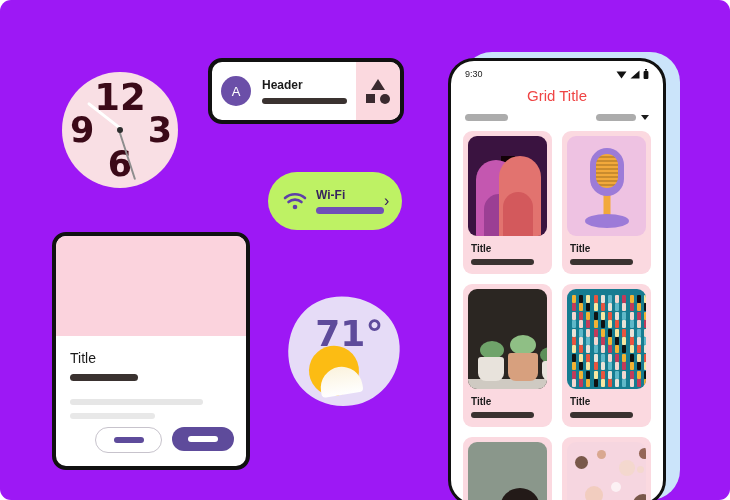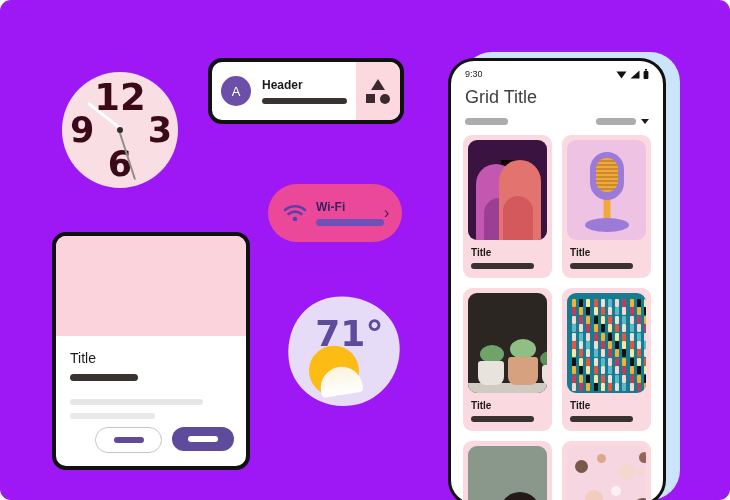--- a/index.html
+++ b/index.html
@@ -49,22 +49,22 @@
     width:44px;align-self:stretch;background:#FBD9DF;flex:0 0 auto;
     display:flex;flex-direction:column;align-items:center;justify-content:center;gap:4px;
   }
   #header-card .tri{width:0;height:0;border-left:7px solid transparent;border-right:7px solid transparent;border-bottom:11px solid #3A2A2F;}
   #header-card .row2{display:flex;gap:5px;align-items:center;}
   #header-card .sq{width:9px;height:9px;background:#3A2A2F;}
   #header-card .ci{width:10px;height:10px;border-radius:50%;background:#3A2A2F;}
 
   
   #wifi{
-    position:absolute;left:268px;top:184px;width:134px;height:58px;
-    background:#ec4899;border-radius:29px;display:flex;align-items:center;
+    position:absolute;left:268px;top:172px;width:134px;height:58px;
+    background:#bef264;border-radius:29px;display:flex;align-items:center;
   }
   #wifi .wicon{width:26px;height:20px;margin-left:14px;flex:0 0 auto;position:relative;}
   #wifi .txts{margin-left:8px;flex:1 1 auto;}
   #wifi .lbl{font-size:12px;font-weight:bold;color:#38235E;}
   #wifi .bar{width:68px;height:7px;border-radius:4px;background:#6F4FB8;margin-top:5px;}
   #wifi .chev{margin-right:14px;color:#38235E;font-size:16px;flex:0 0 auto;}
 
   
   #card{
     position:absolute;left:52px;top:232px;width:190px;height:230px;
@@ -101,21 +101,21 @@
     position:absolute;left:462px;top:52px;width:218px;height:448px;
     background:#CBE4FA;border-radius:30px;
   }
   #phone{
     position:absolute;left:448px;top:58px;width:212px;height:442px;
     background:#ffffff;border:3px solid #111111;border-radius:26px;overflow:hidden;
   }
   #phone .statusbar{display:flex;align-items:flex-end;justify-content:space-between;padding:8px 14px 0 14px;}
   #phone .time{font-size:9px;color:#1b1b1b;}
   #phone .sysicons{display:flex;align-items:flex-end;gap:3px;}
-  #phone .grid-title{font-size:18px;color:#404040;padding:8px 14px 0 14px;}
+  #phone .grid-title{font-size:15px;color:#ef4444;padding:8px 14px 0 14px;text-align:center;}
   #phone .filters{display:flex;align-items:center;justify-content:space-between;padding:10px 14px 0 14px;}
   #phone .fbar{height:7px;border-radius:4px;background:#ACACAC;}
   #phone .fbar-l{width:43px;}
   #phone .fbar-r{width:40px;}
   #phone .caret{width:0;height:0;border-left:4px solid transparent;border-right:4px solid transparent;border-top:5px solid #1b1b1b;margin-left:5px;}
   #phone .grid{display:grid;grid-template-columns:1fr 1fr;gap:10px;padding:10px 12px 0 12px;}
   .gcard{background:#FBD9E0;border-radius:9px;overflow:hidden;}
   .gcard .thumb{height:100px;border-radius:9px;margin:5px 5px 0 5px;position:relative;overflow:hidden;}
   .gcard .cap{padding:7px 8px 9px 8px;}
   .gcard .cap .t{font-size:10px;font-weight:bold;color:#1b1b1b;}

